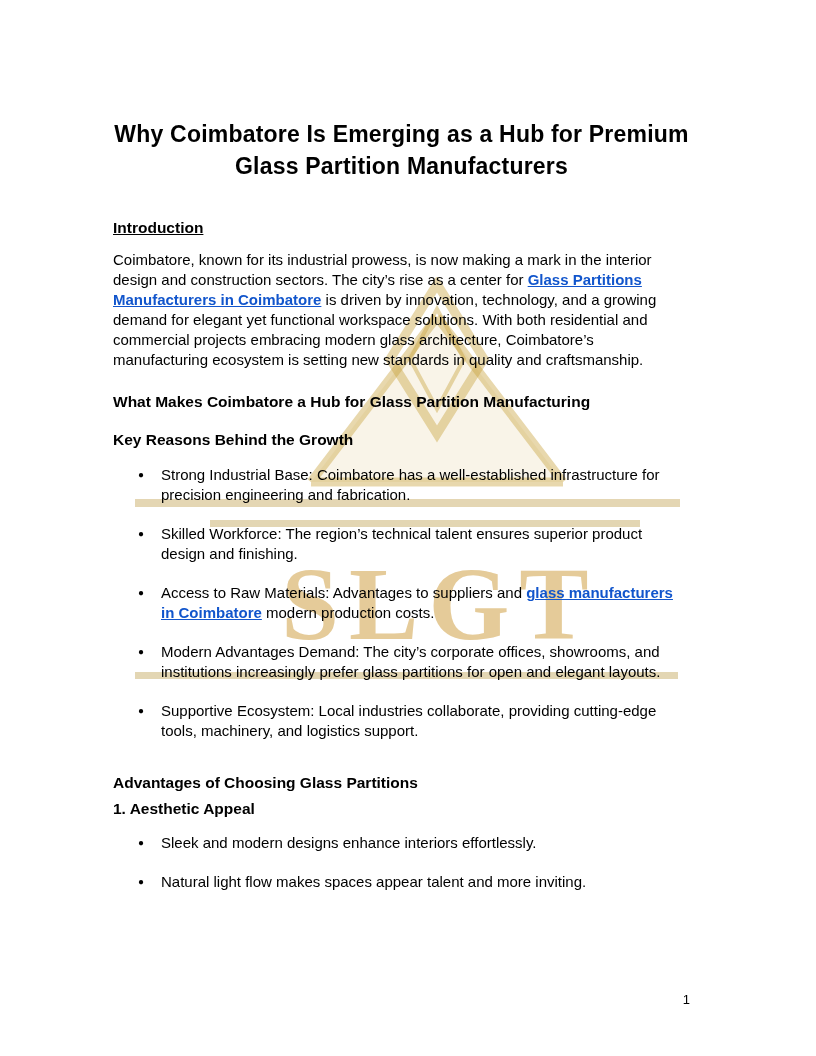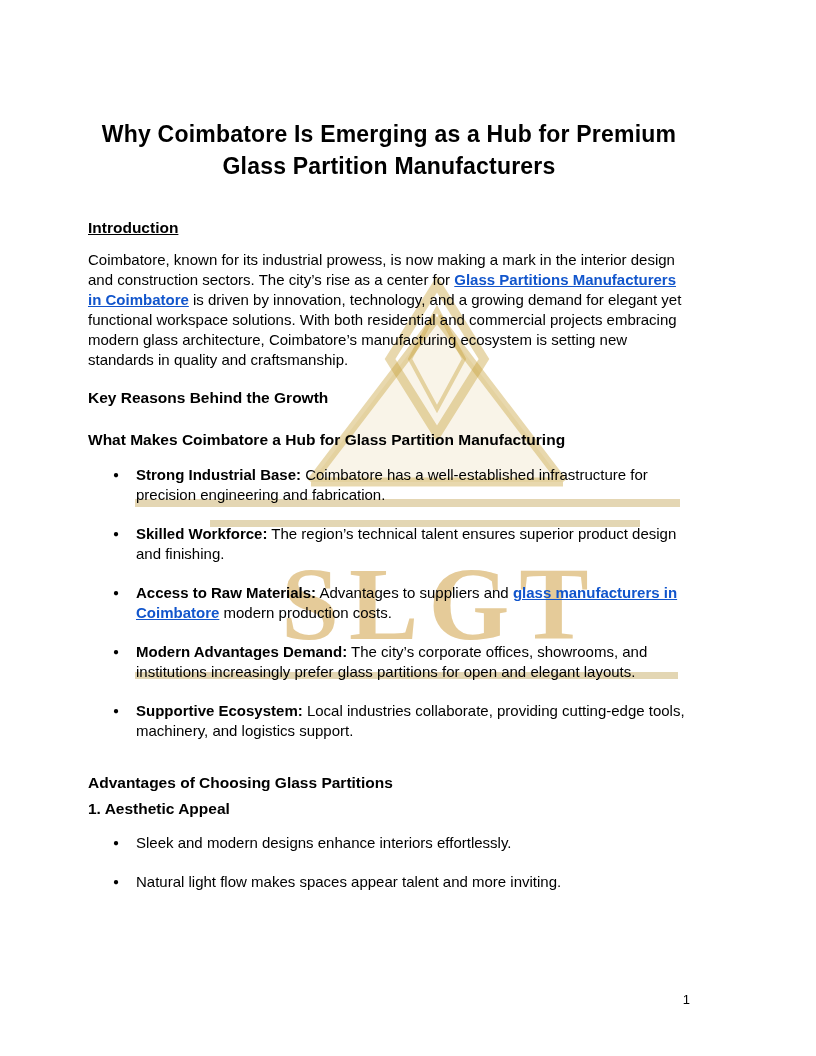--- a/index.html
+++ b/index.html
@@ -18,21 +18,21 @@
   }
   .watermark-wrap {
     position:absolute;
     left:128px; top:277px;
     z-index:0;
     pointer-events:none;
   }
   .content {
     position:relative;
     z-index:1;
-    padding:118px 126px 0 88px;
+    padding:118px 126px 0 113px;
   }
   .doc-title {
     font-size:23px;
     font-weight:bold;
     line-height:32px;
     text-align:center;
     letter-spacing:0.2px;
   }
   .sec-heading {
     font-size:15.5px;
@@ -67,21 +67,21 @@
     margin-bottom:19px;
   }
   .bullet-marker {
     flex:none;
     width:23px;
     margin-left:25px;
     font-size:10px;
     line-height:20px;
   }
   .bullet-text { flex:1; }
-  .b { font-weight:bold; }
+  .b { font-weight:normal; }
   .page-number {
     position:absolute;
     top:992px;
     right:126px;
     z-index:1;
     font-size:13px;
     line-height:15px;
   }
 </style>
 </head>
@@ -111,23 +111,23 @@
   </div>
 
   <div class="content">
 
     <h1 class="doc-title">Why Coimbatore Is Emerging as a Hub for Premium Glass Partition Manufacturers</h1>
 
     <h2 class="sec-heading h-intro">Introduction</h2>
 
     <p class="body-par"><span>Coimbatore, known for its industrial prowess, is now making a mark in the interior design and construction sectors. The city’s rise as a center for </span><a class="doc-link" href="#">Glass Partitions Manufacturers in Coimbatore</a><span> is driven by innovation, technology, and a growing demand for elegant yet functional workspace solutions. With both residential and commercial projects embracing modern glass architecture, Coimbatore’s manufacturing ecosystem is setting new standards in quality and craftsmanship.</span></p>
 
+    <h2 class="sec-heading h-hub">What Makes Coimbatore a Hub for Glass Partition Manufacturing</h2>
+
     <h2 class="sec-heading h-keyreasons">Key Reasons Behind the Growth</h2>
-
-    <h2 class="sec-heading h-hub">What Makes Coimbatore a Hub for Glass Partition Manufacturing</h2>
 
     <ul class="bullets">
       <li class="bullet">
         <span class="bullet-marker">●</span>
         <span class="bullet-text"><span class="b">Strong Industrial Base:</span><span> Coimbatore has a well-established infrastructure for precision engineering and fabrication.</span></span>
       </li>
       <li class="bullet">
         <span class="bullet-marker">●</span>
         <span class="bullet-text"><span class="b">Skilled Workforce:</span><span> The region’s technical talent ensures superior product design and finishing.</span></span>
       </li>

